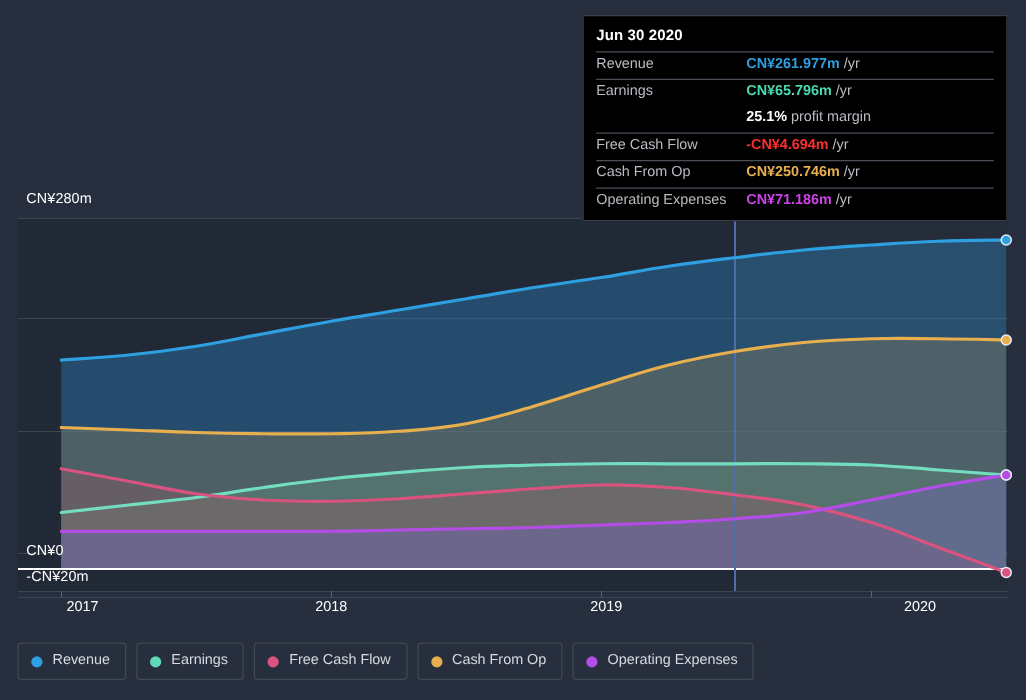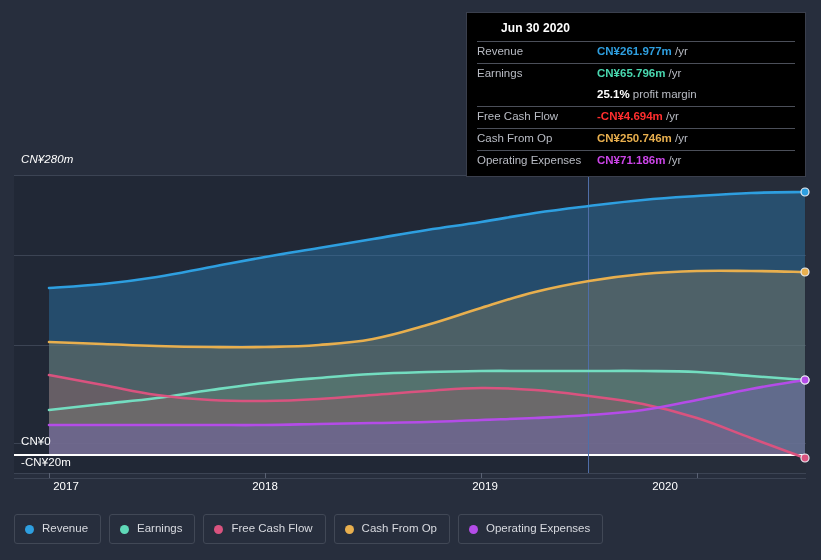--- a/index.html
+++ b/index.html
@@ -39,21 +39,21 @@
 
   
   .axis-label {
     position: absolute;
     color: #ffffff;
     font-size: 11.5px;
     letter-spacing: 0.1px;
     white-space: nowrap;
     line-height: 1;
   }
-  #y-top-label  { left: 21px;  top: 154px; font-style: italic; }
+  #y-top-label  { left: 21px;  top: 154px; }
   #y-zero-label { left: 21px;  top: 436px; }
   #y-neg-label  { left: 21px;  top: 457px; text-align: center; }
 
   .x-tick-label {
     position: absolute;
     top: 481px;
     color: #ffffff;
     font-size: 11.5px;
     white-space: nowrap;
     transform: translateX(-50%);
@@ -71,21 +71,20 @@
     box-sizing: border-box;
     padding: 6px 10px 4px 10px;
     font-size: 11.5px;
   }
   .tt-title {
     color: #ffffff;
     font-weight: bold;
     font-size: 12px;
     padding: 2px 0 6px 0;
     letter-spacing: 0.1px;
-    margin-left: 24px;
   }
   .tt-row {
     display: flex;
     align-items: baseline;
     border-top: 1px solid #4b4f59;
     padding: 3px 0 3px 0;
     min-height: 15px;
   }
   .tt-row.no-rule { border-top: none; }
   .tt-key {
@@ -194,21 +193,21 @@
       </svg>
 
     <div class="axis-label" id="y-top-label">CN¥280m</div>
     <div class="axis-label" id="y-zero-label">CN¥0</div>
     <div class="axis-label" id="y-neg-label">-CN¥20m</div>
 
     <div id="x-labels">
         <div class="x-tick-label" style="left: 66px;">2017</div>
         <div class="x-tick-label" style="left: 265px;">2018</div>
         <div class="x-tick-label" style="left: 485px;">2019</div>
-        <div class="x-tick-label" style="left: 665px;">2020</div>
+        <div class="x-tick-label" style="left: 736px;">2020</div>
       </div>
   </div>
 
   <div class="tooltip">
     <div class="tt-title">Jun 30 2020</div>
     <div id="tooltip-rows">
         <div class="tt-row">
           <div class="tt-key">Revenue</div>
           <div class="tt-val"><span class="amt" style="color: rgb(46, 159, 224);">CN¥261.977m</span><span class="suffix"> /yr</span></div>
         </div>

